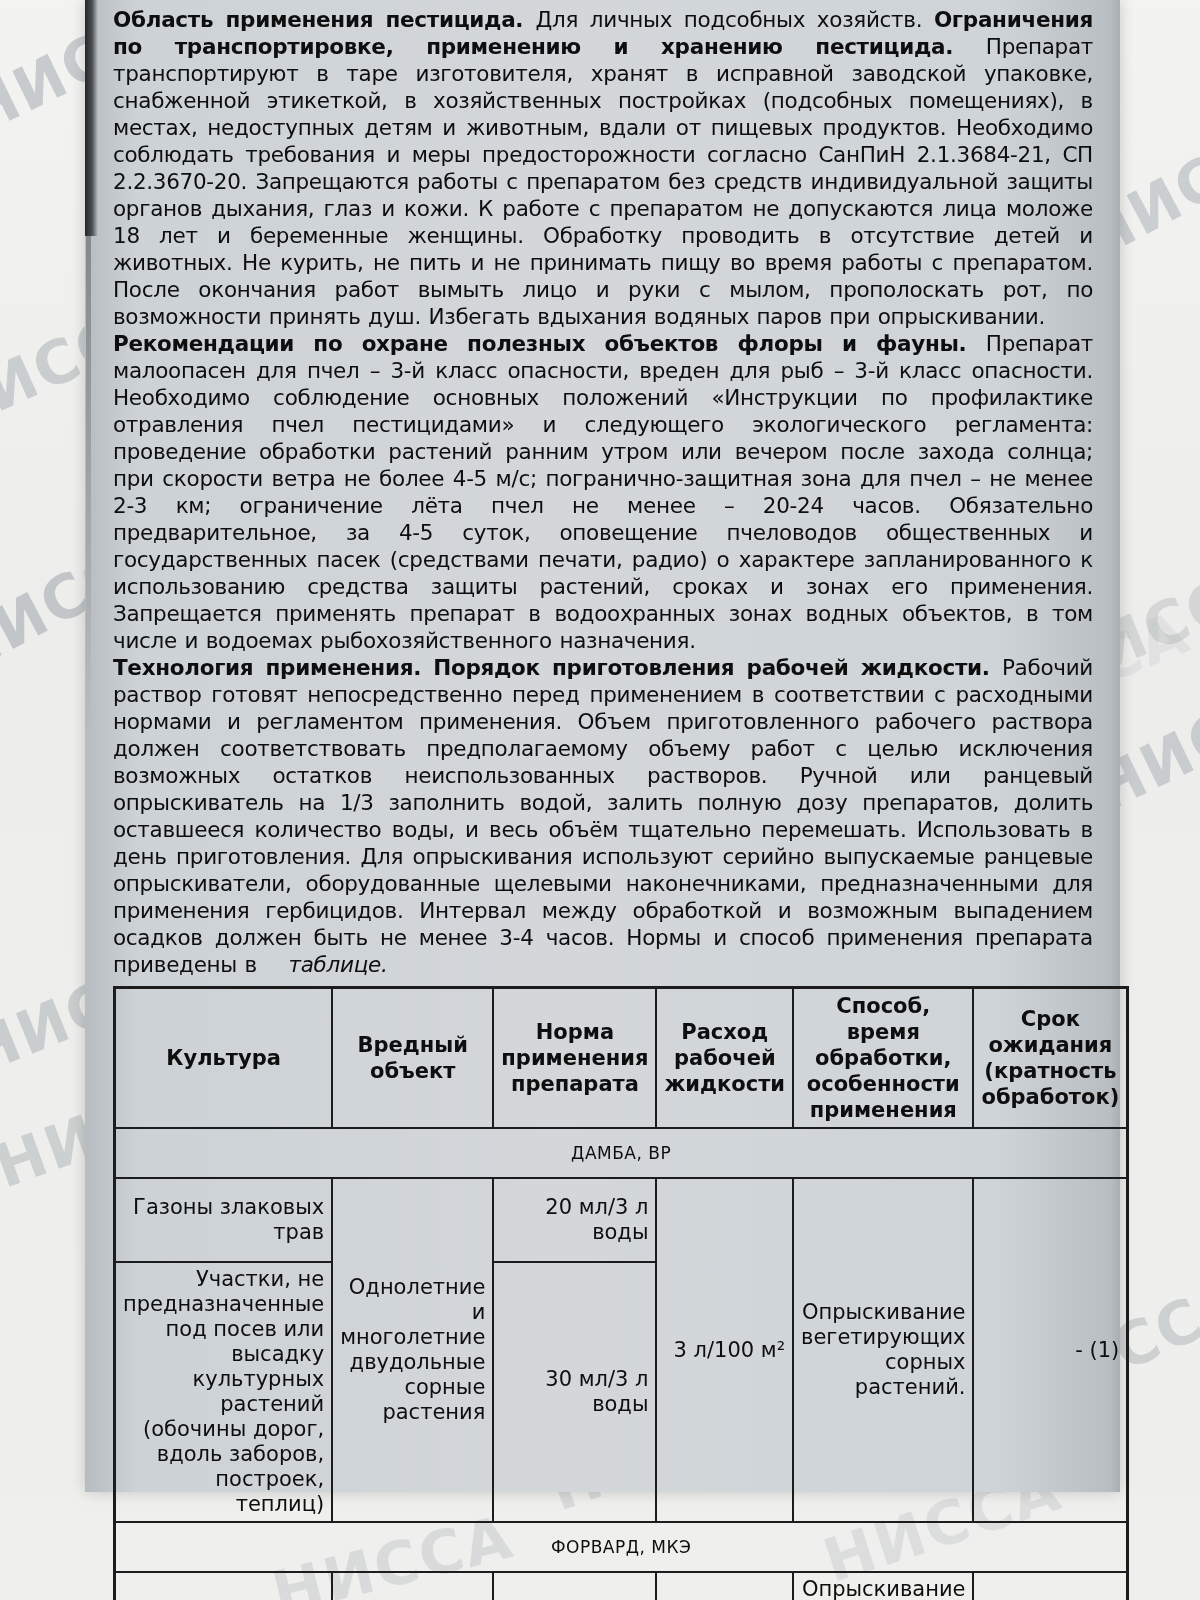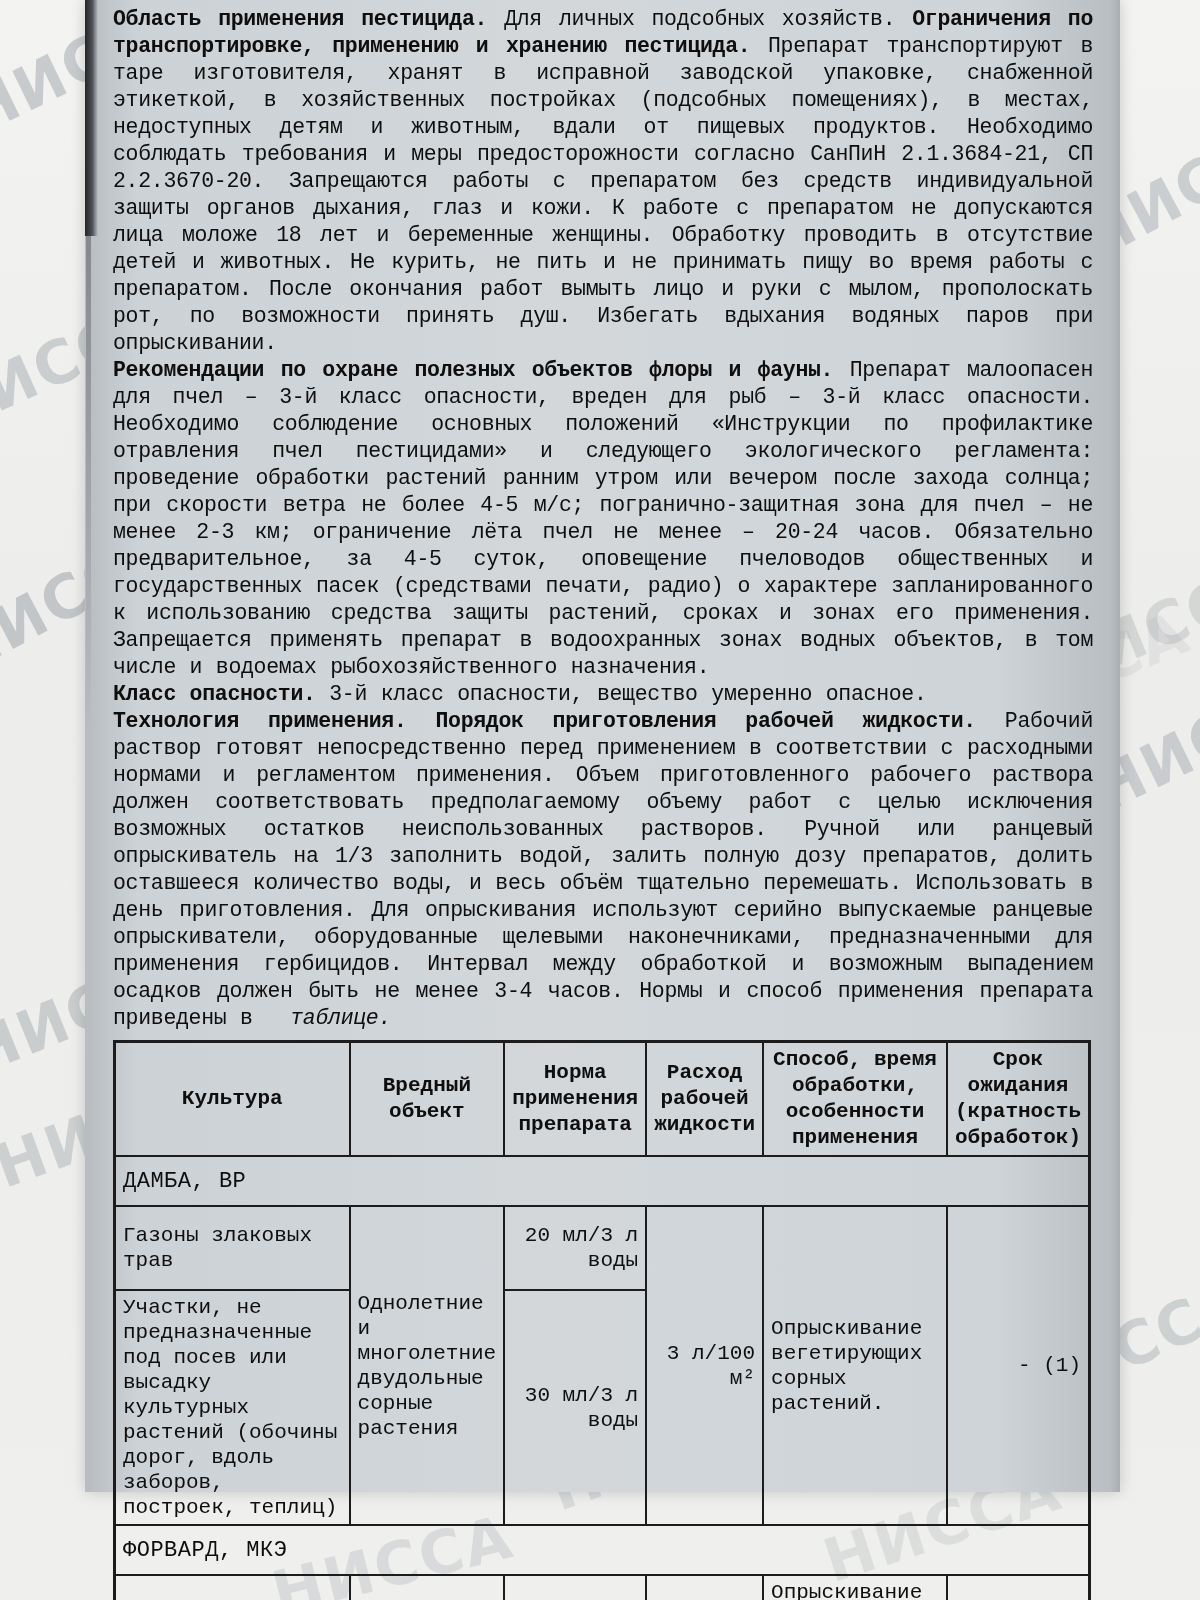--- a/index.html
+++ b/index.html
@@ -11,21 +11,20 @@
   
   .wm{
     position:absolute;font-weight:bold;font-size:60px;letter-spacing:2px;
     color:#a7adb2;white-space:nowrap;pointer-events:none;user-select:none;
   }
   
   .label{
     position:absolute;left:85px;top:0;width:1035px;height:1492px;
     background:linear-gradient(90deg,#b7bcc0 0%,#cdd2d6 5%,#d3d7da 45%,#cfd4d8 88%,#b9bec2 99%,#a9aeb2 100%);
     box-shadow:0 0 14px rgba(0,0,0,.18);
-    font-family:Liberation Mono, monospace;
   }
   .edge-top{
     position:absolute;left:0;top:0;width:13px;height:236px;
     background:linear-gradient(90deg,#242628 0%,#4c5053 55%,rgba(120,124,128,0) 100%);
   }
   .edge-mid{
     position:absolute;left:1px;top:236px;width:5px;height:500px;
     background:linear-gradient(180deg,rgba(90,94,98,.55),rgba(90,94,98,0));
   }
   .content{
@@ -40,22 +39,22 @@
   table.apptable{
     border-collapse:collapse;width:978px;margin-top:8px;
     font-size:21px;line-height:25px;color:#0e0e0e;
     border:3px solid var(--border,#1c1c1c);
   }
   table.apptable th,table.apptable td{
     border:2px solid var(--border,#1c1c1c);
     padding:4px 7px;vertical-align:middle;
   }
   table.apptable th{font-weight:bold;text-align:center;height:104px;line-height:26px;}
-  td.sectiontitle{text-align:left;font-size:22px;height:40px;letter-spacing:.5px;}
-  td.a-left{text-align:left;margin-top:37px;}
+  td.sectiontitle{text-align:center;font-size:17px;height:40px;letter-spacing:.5px;}
+  td.a-left{text-align:right;margin-top:37px;}
   td.a-center{text-align:right;}
 </style>
 </head>
 <body>
 
 <div class="viewport">
 
   <div id="wm-layer">
       <span class="wm" style="left: -42px; top: 28px; opacity: 0.55; transform: rotate(-26deg);">НИССА</span>
       <span class="wm" style="left: -70px; top: 330px; opacity: 0.5; transform: rotate(-24deg);">НИССА</span>
@@ -77,21 +76,20 @@
 
   <div class="label">
     <div class="edge-top"></div>
     <div class="edge-mid"></div>
 
     <div class="content">
 
       <div id="paras">
           <p class="para"><span class="b">Область применения пестицида. </span><span>Для личных подсобных хозяйств. </span><span class="b">Ограничения по транспортировке, применению и хранению пестицида. </span><span>Препарат транспортируют в таре изготовителя, хранят в исправной заводской упаковке, снабженной этикеткой, в хозяйственных постройках (подсобных помещениях), в местах, недоступных детям и животным, вдали от пищевых продуктов. Необходимо соблюдать требования и меры предосторожности согласно СанПиН 2.1.3684-21, СП 2.2.3670-20. Запрещаются работы с препаратом без средств индивидуальной защиты органов дыхания, глаз и кожи. К работе с препаратом не допускаются лица моложе 18 лет и беременные женщины. Обработку проводить в отсутствие детей и животных. Не курить, не пить и не принимать пищу во время работы с препаратом. После окончания работ вымыть лицо и руки с мылом, прополоскать рот, по возможности принять душ. Избегать вдыхания водяных паров при опрыскивании.</span></p>
           <p class="para"><span class="b">Рекомендации по охране полезных объектов флоры и фауны. </span><span>Препарат малоопасен для пчел – 3-й класс опасности, вреден для рыб – 3-й класс опасности. Необходимо соблюдение основных положений «Инструкции по профилактике отравления пчел пестицидами» и следующего экологического регламента: проведение обработки растений ранним утром или вечером после захода солнца; при скорости ветра не более 4-5 м/с; погранично-защитная зона для пчел – не менее 2-3 км; ограничение лёта пчел не менее – 20-24 часов. Обязательно предварительное, за 4-5 суток, оповещение пчеловодов общественных и государственных пасек (средствами печати, радио) о характере запланированного к использованию средства защиты растений, сроках и зонах его применения. Запрещается применять препарат в водоохранных зонах водных объектов, в том числе и водоемах рыбохозяйственного назначения.</span></p>
-          <p class="para"><span class="b">Класс опасности. </span><span>3-й класс опасности, вещество умеренно опасное.</span></p>
           <p class="para"><span class="b">Технология применения. Порядок приготовления рабочей жидкости. </span><span>Рабочий раствор готовят непосредственно перед применением в соответствии с расходными нормами и регламентом применения. Объем приготовленного рабочего раствора должен соответствовать предполагаемому объему работ с целью исключения возможных остатков неиспользованных растворов. Ручной или ранцевый опрыскиватель на 1/3 заполнить водой, залить полную дозу препаратов, долить оставшееся количество воды, и весь объём тщательно перемешать. Использовать в день приготовления. Для опрыскивания используют серийно выпускаемые ранцевые опрыскиватели, оборудованные щелевыми наконечниками, предназначенными для применения гербицидов. Интервал между обработкой и возможным выпадением осадков должен быть не менее 3-4 часов. Нормы и способ применения препарата приведены в </span><span class="i">таблице.</span></p>
         </div>
 
       <table class="apptable">
         <colgroup>
           <col style="width:27%">
             <col style="width:13.8%">
             <col style="width:13.3%">
           <col style="width:11.8%">
             <col style="width:20.5%">

